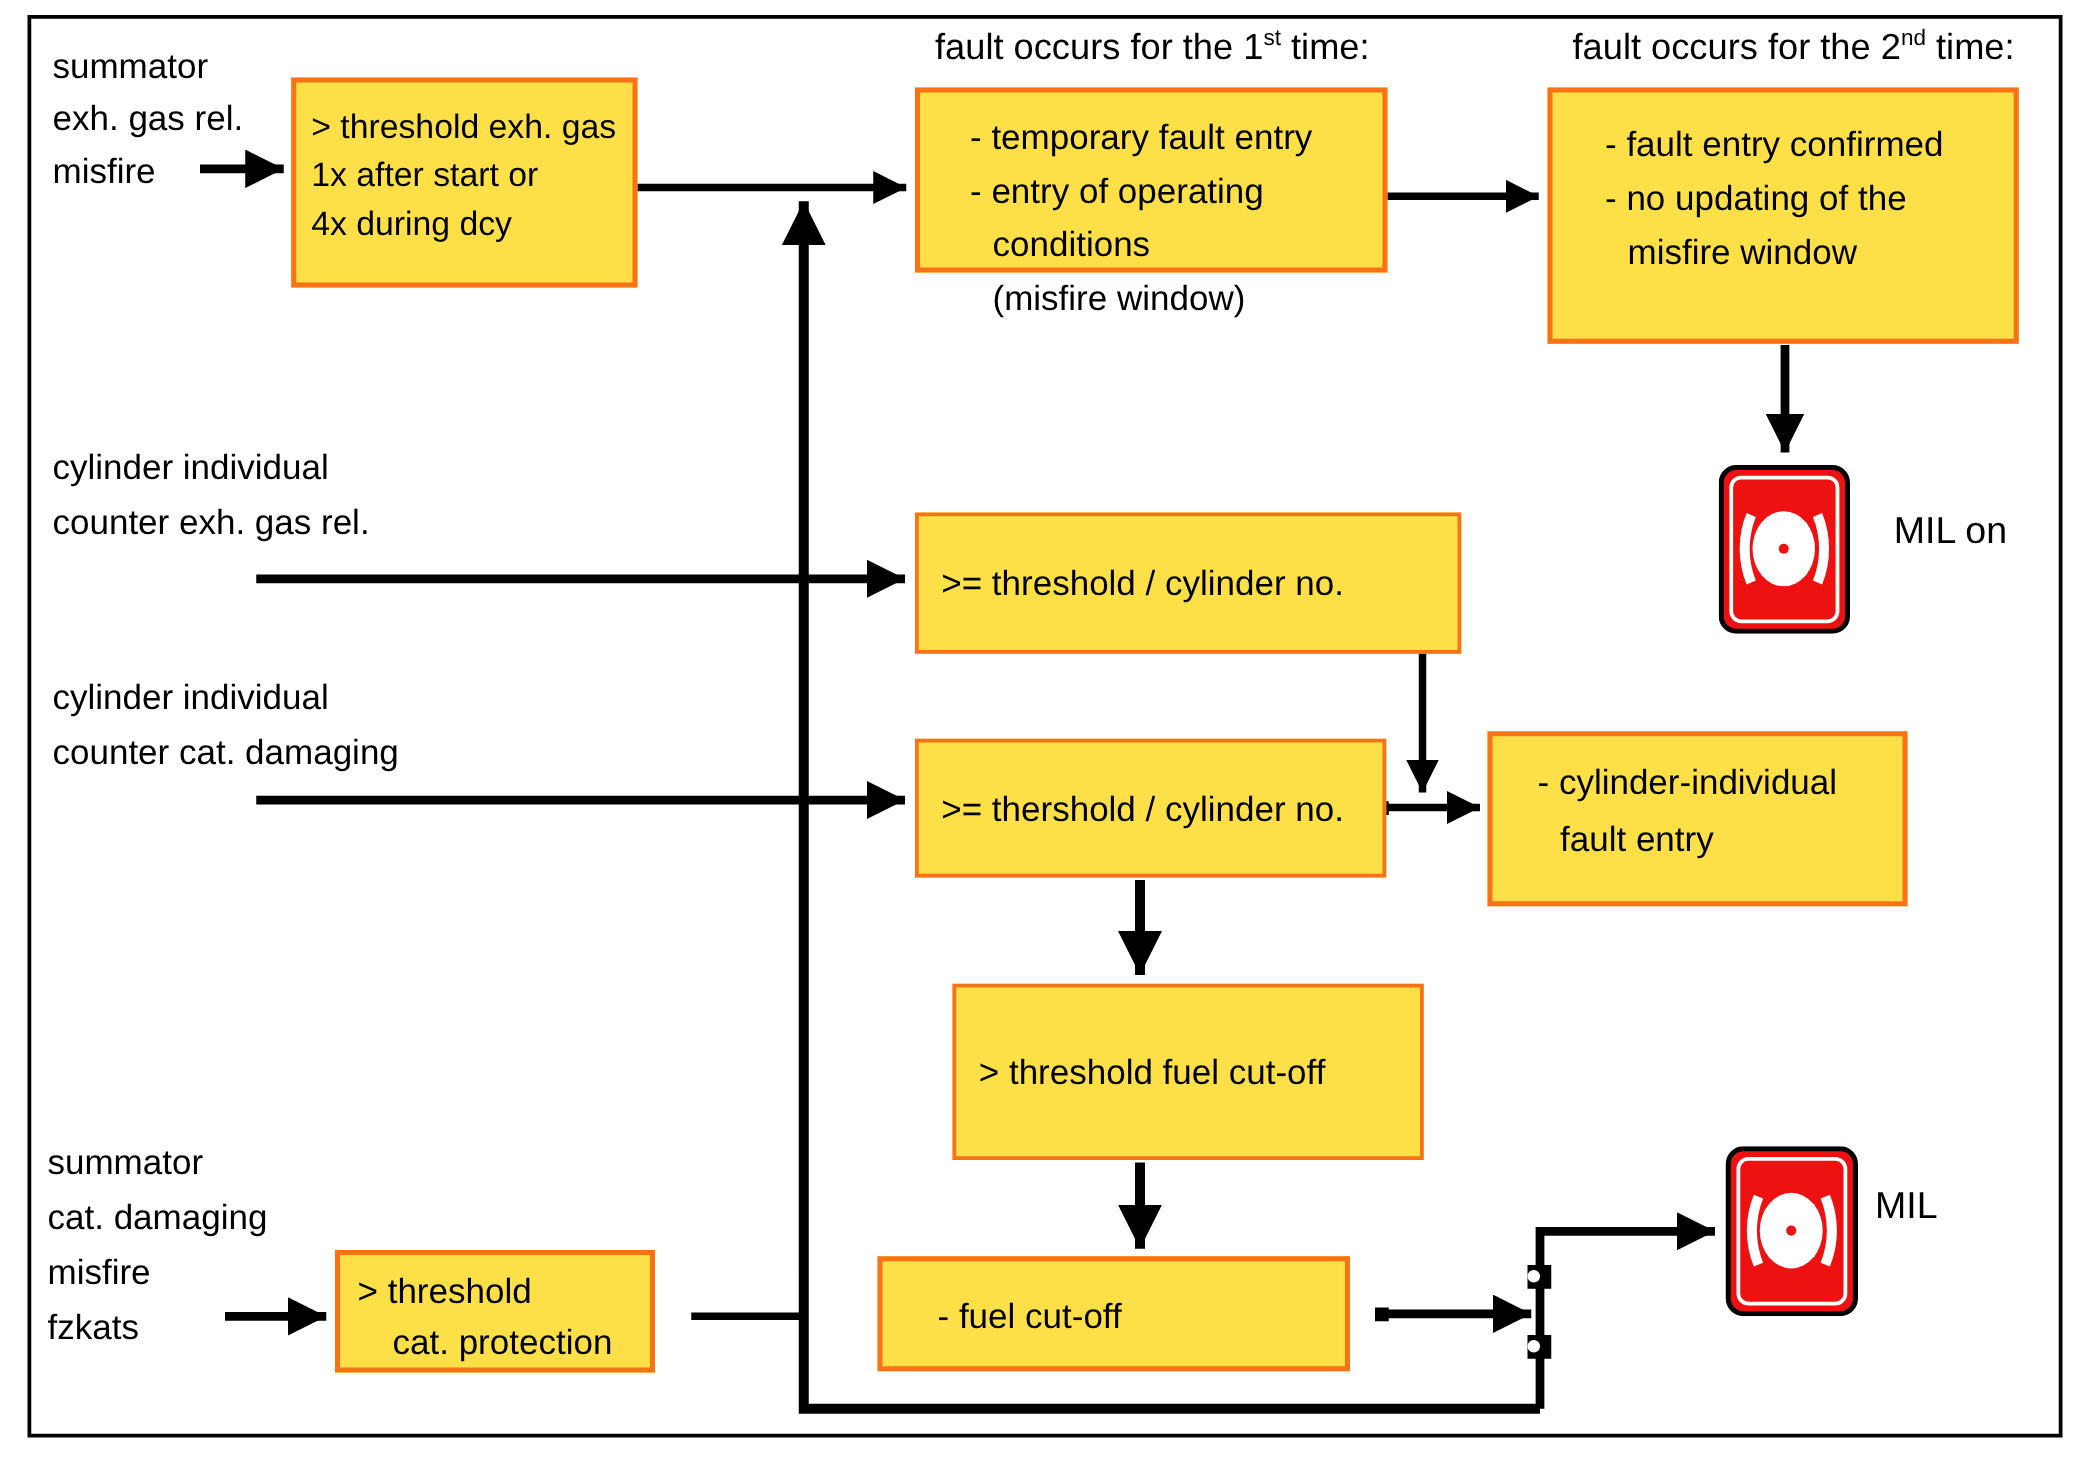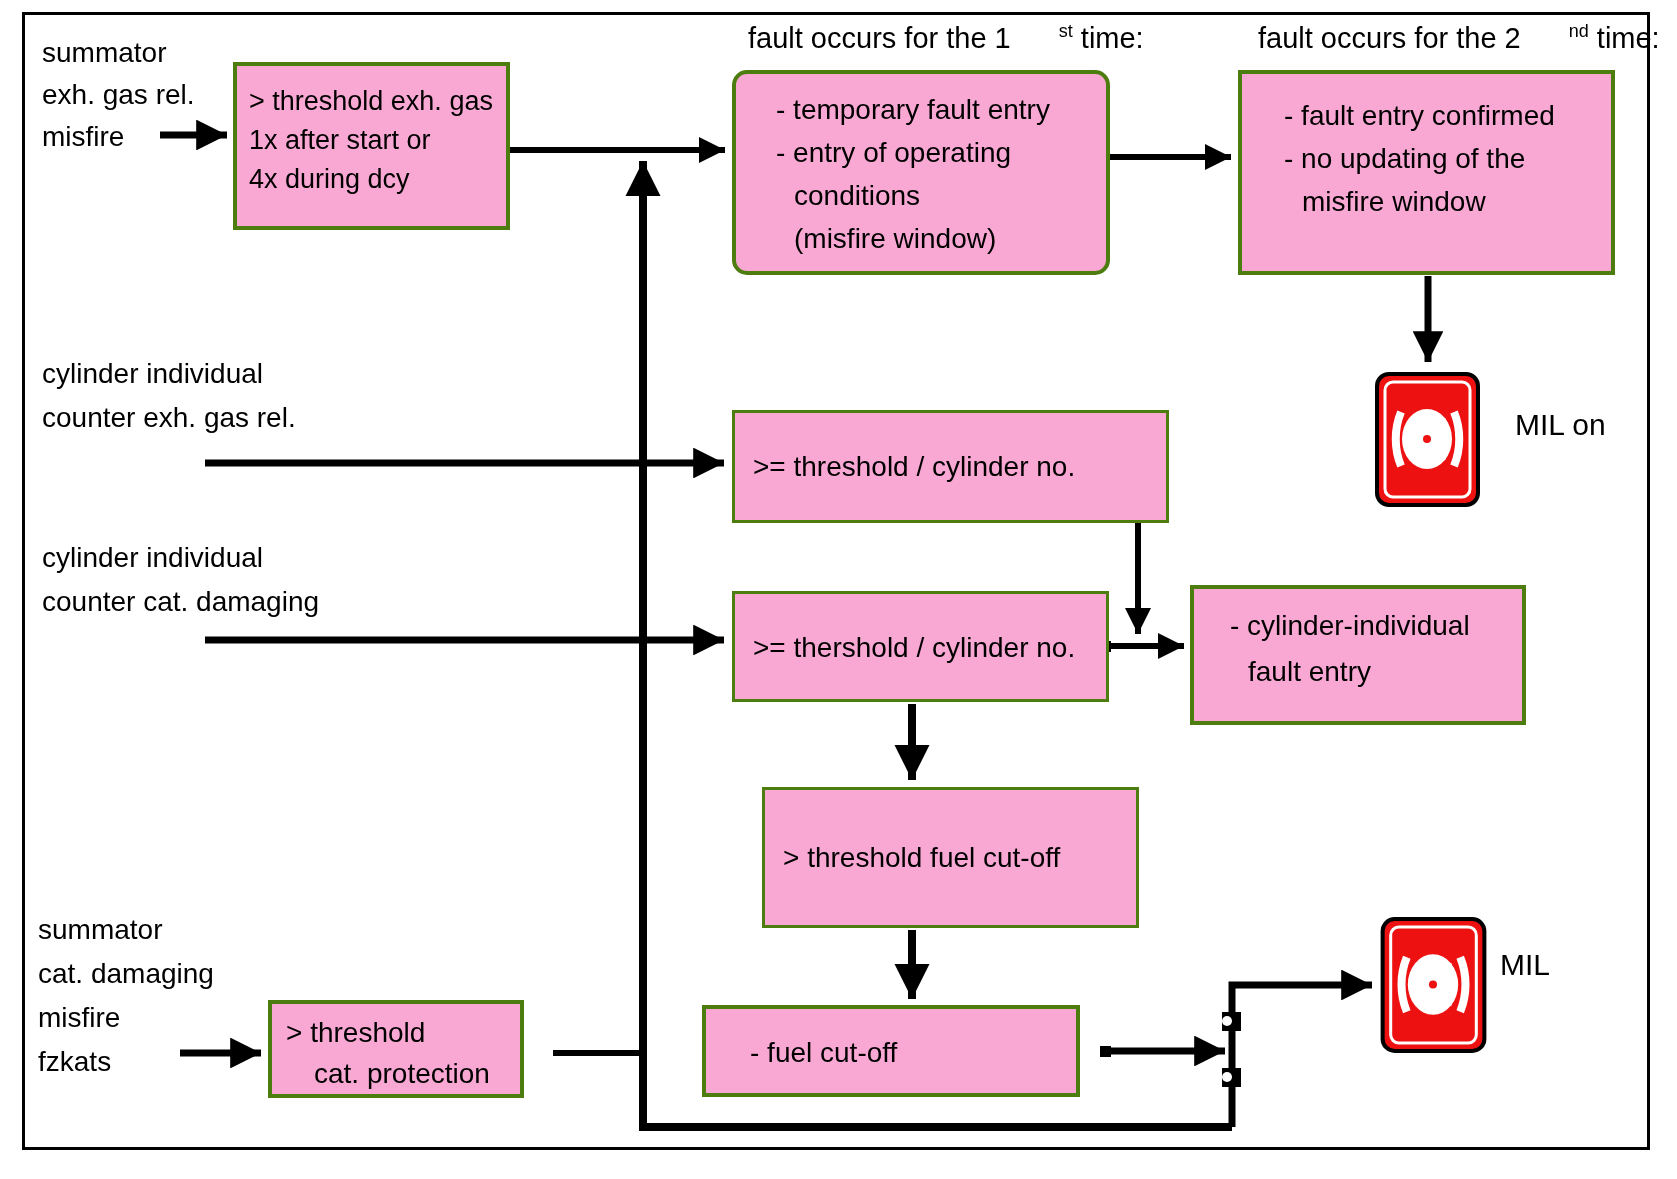--- a/index.html
+++ b/index.html
@@ -3,28 +3,28 @@
 <meta charset="utf-8">
 <style>
   html,body{margin:0;padding:0;background:#ffffff;}
   #canvas{
     position:relative;width:1677px;height:1179px;background:#ffffff;
     font-family:"Liberation Sans",sans-serif;color:#000;overflow:hidden;
   }
   #frame{position:absolute;left:22px;top:12px;width:1622px;height:1132px;border:3px solid #000;}
   #wires{position:absolute;left:0;top:0;width:1677px;height:1179px;}
   .box{
-    position:absolute;background:#f9a8d4;border:4px solid #4d7c0f;box-sizing:border-box;
+    position:absolute;background:#fde047;border:4px solid #f97316;box-sizing:border-box;
     font-size:28px;line-height:43px;white-space:nowrap;
   }
   .box .ln{display:block;}
   .lbl{position:absolute;font-size:28px;line-height:44px;white-space:nowrap;}
   .lbl .ln{display:block;}
   .hdg{position:absolute;font-size:29px;white-space:nowrap;}
-  .hdg sup{font-size:18px;vertical-align:super;line-height:0;margin-left:48px;}
+  .hdg sup{font-size:18px;vertical-align:super;line-height:0;}
   .ind1{padding-left:18px;}
   .ind2{padding-left:28px;}
   .millbl{position:absolute;font-size:30px;white-space:nowrap;}
   .milicon{position:absolute;}
 </style>
 </head>
 <body>
 
 <div id="canvas">
 
@@ -99,21 +99,21 @@
     <span class="ln">misfire</span>
     <span class="ln">fzkats</span>
   </div>
 
   <div class="box" style="left:233px;top:62px;width:277px;height:168px;padding:16px 0 0 12px;font-size:27px;line-height:39px;">
     <span class="ln">&gt; threshold exh. gas</span>
     <span class="ln">1x after start or</span>
     <span class="ln">4x during dcy</span>
   </div>
 
-  <div class="box" style="left:732px;top:70px;width:378px;height:205px;padding:14px 0 0 40px;border-radius:15px;">
+  <div class="box" style="left:732px;top:70px;width:378px;height:148px;padding:14px 0 0 40px;">
     <span class="ln">- temporary fault entry</span>
     <span class="ln">- entry of operating</span>
     <span class="ln ind1">conditions</span>
     <span class="ln ind1">(misfire window)</span>
   </div>
 
   <div class="box" style="left:1238px;top:70px;width:377px;height:205px;padding:20px 0 0 42px;">
     <span class="ln">- fault entry confirmed</span>
     <span class="ln">- no updating of the</span>
     <span class="ln ind1">misfire window</span>

